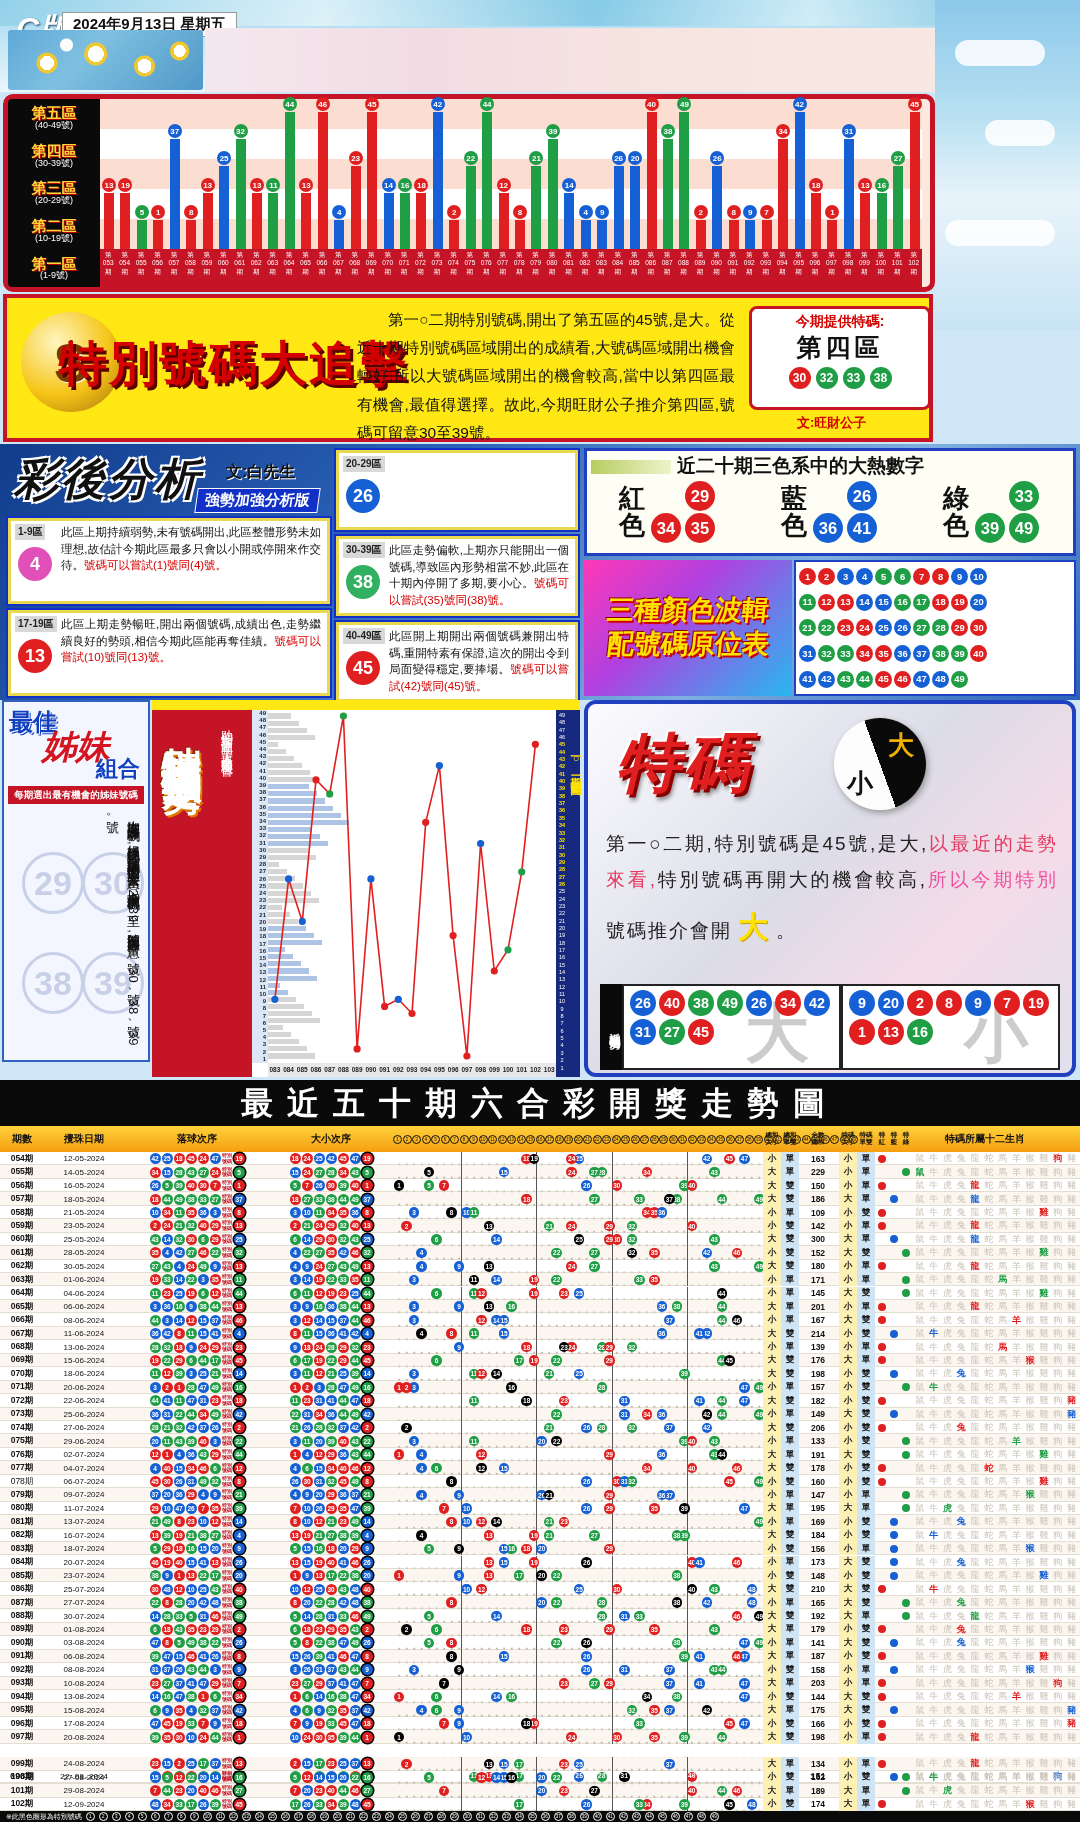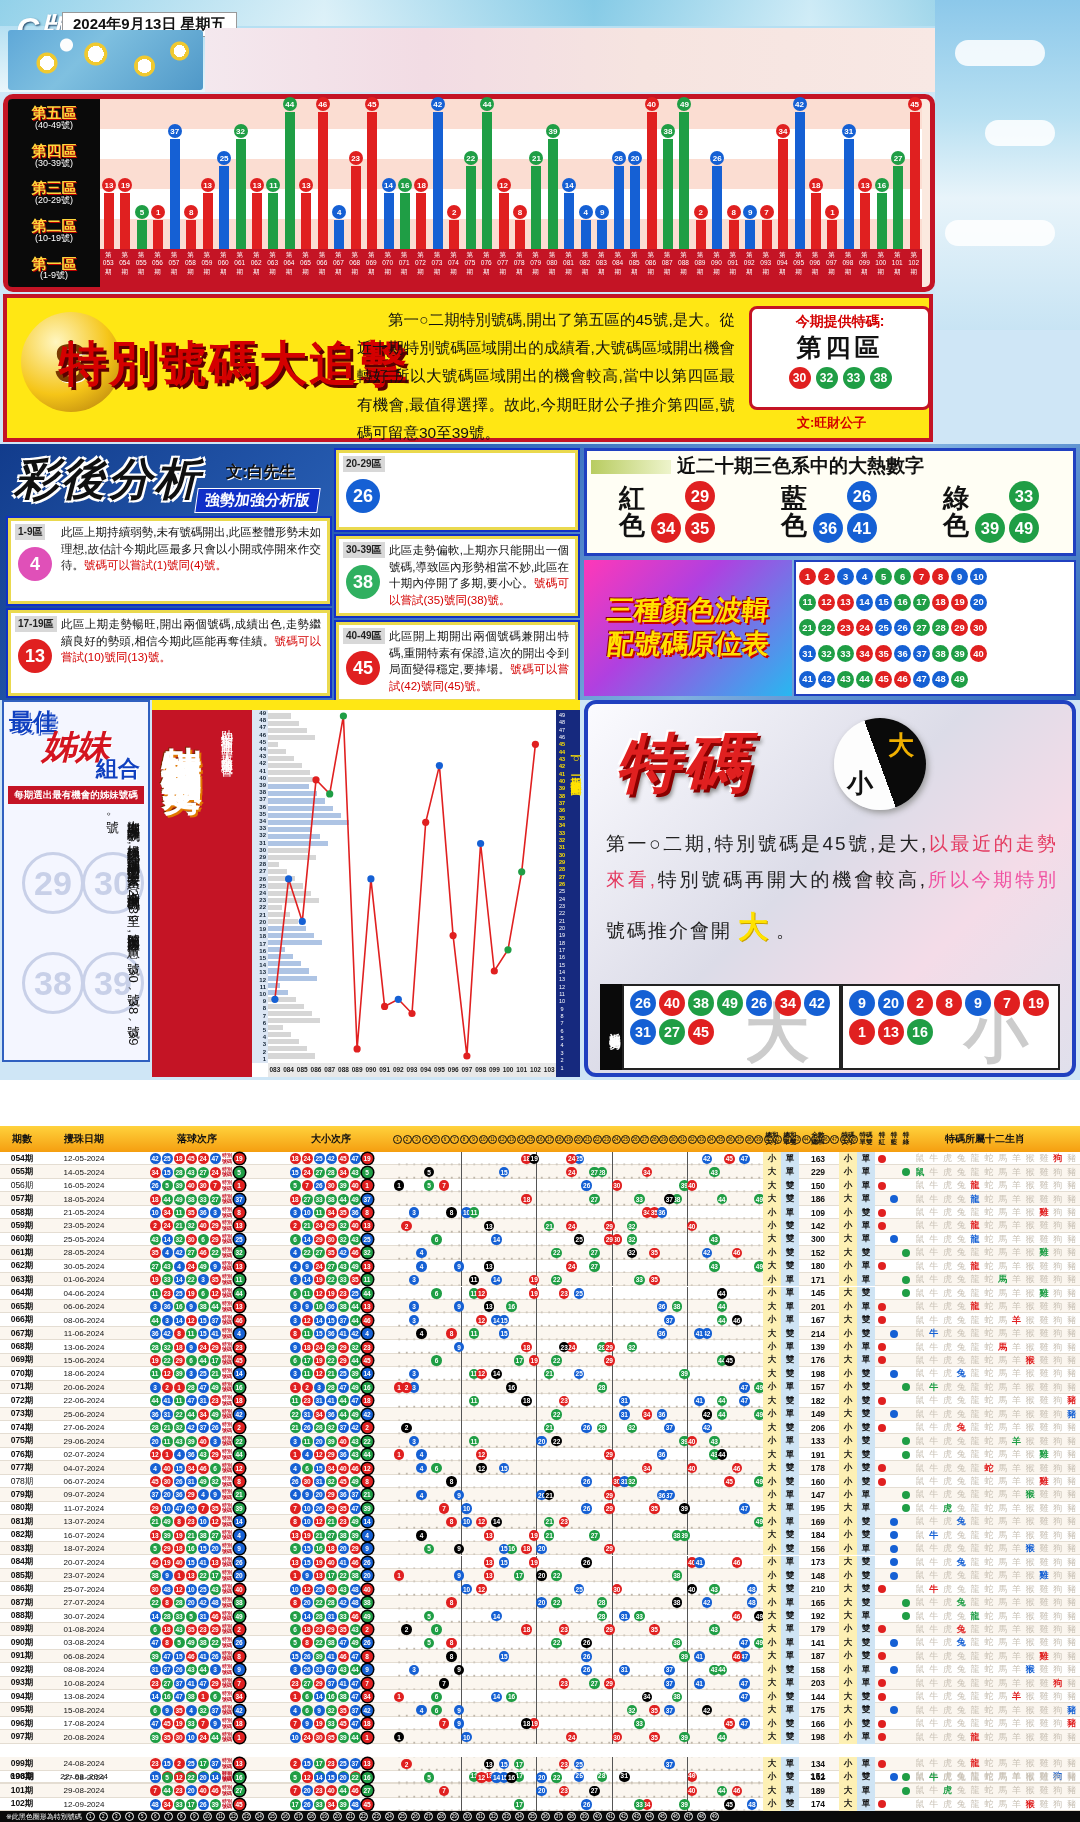--- a/index.html
+++ b/index.html
@@ -782,20 +782,21 @@
             <div class="ball" style="width: 26px; height: 26px; font-size: 14.3px; background: rgb(224, 32, 32);">19</div>
             <div class="ball" style="width: 26px; height: 26px; font-size: 14.3px; background: rgb(224, 32, 32);">1</div>
             <div class="ball" style="width: 26px; height: 26px; font-size: 14.3px; background: rgb(224, 32, 32);">13</div>
             <div class="ball" style="width: 26px; height: 26px; font-size: 14.3px; background: rgb(31, 158, 69);">16</div>
           </div>
       </div>
     </div>
   </div>
 
   <div id="bigtable">
+    <div class="bt-title">最近五十期六合彩開獎走勢圖</div>
     <div class="bt-head" id="bthead">
         <div class="h" style="left: 0px; width: 44px;">期數</div>
         <div class="h" style="left: 44px; width: 80px;">攪珠日期</div>
         <div class="h" style="left: 124px; width: 146px;">落球次序</div>
         <div class="h" style="left: 270px; width: 122px;">大小次序</div>
         <div style="position: absolute; left: 393px; top: 9px; width: 368px; display: flex;">
           <span class="cnum" style="border-color: rgb(17, 17, 17); color: rgb(17, 17, 17); margin-right: 0.5px;">1</span>
           <span class="cnum" style="border-color: rgb(17, 17, 17); color: rgb(17, 17, 17); margin-right: 0.5px;">2</span>
           <span class="cnum" style="border-color: rgb(17, 17, 17); color: rgb(17, 17, 17); margin-right: 0.5px;">3</span>
           <span class="cnum" style="border-color: rgb(17, 17, 17); color: rgb(17, 17, 17); margin-right: 0.5px;">4</span>
@@ -962,21 +963,21 @@
             <span class="zo">蛇</span>
             <span class="zo">馬</span>
             <span class="zo">羊</span>
             <span class="zo">猴</span>
             <span class="zo">雞</span>
             <span class="zo">狗</span>
             <span class="zo">豬</span>
           </div>
         </div>
         <div class="bt-row" style="top: 26.9px;">
-          <div class="cell" style="left:0;width:44px;font-weight:normal">056期</div>
+          <div class="cell" style="left:0;width:44px;font-weight:bold">056期</div>
           <div class="cell" style="left:44px;width:80px;font-size:8px">16-05-2024</div>
           <div class="cell" style="left:124px;width:146px;gap:1px">
             <span class="mini" style="background:#1560d4">26</span>
             <span class="mini" style="background:#1f9e45">5</span>
             <span class="mini" style="background:#1f9e45">39</span>
             <span class="mini" style="background:#e02020">40</span>
             <span class="mini" style="background:#e02020">30</span>
             <span class="mini" style="background:#e02020">7</span>
             <span class="spechip">特別<br>號碼</span>
             <span class="mini" style="background:#e02020;box-shadow:0 0 0 1.5px #000">1</span>

